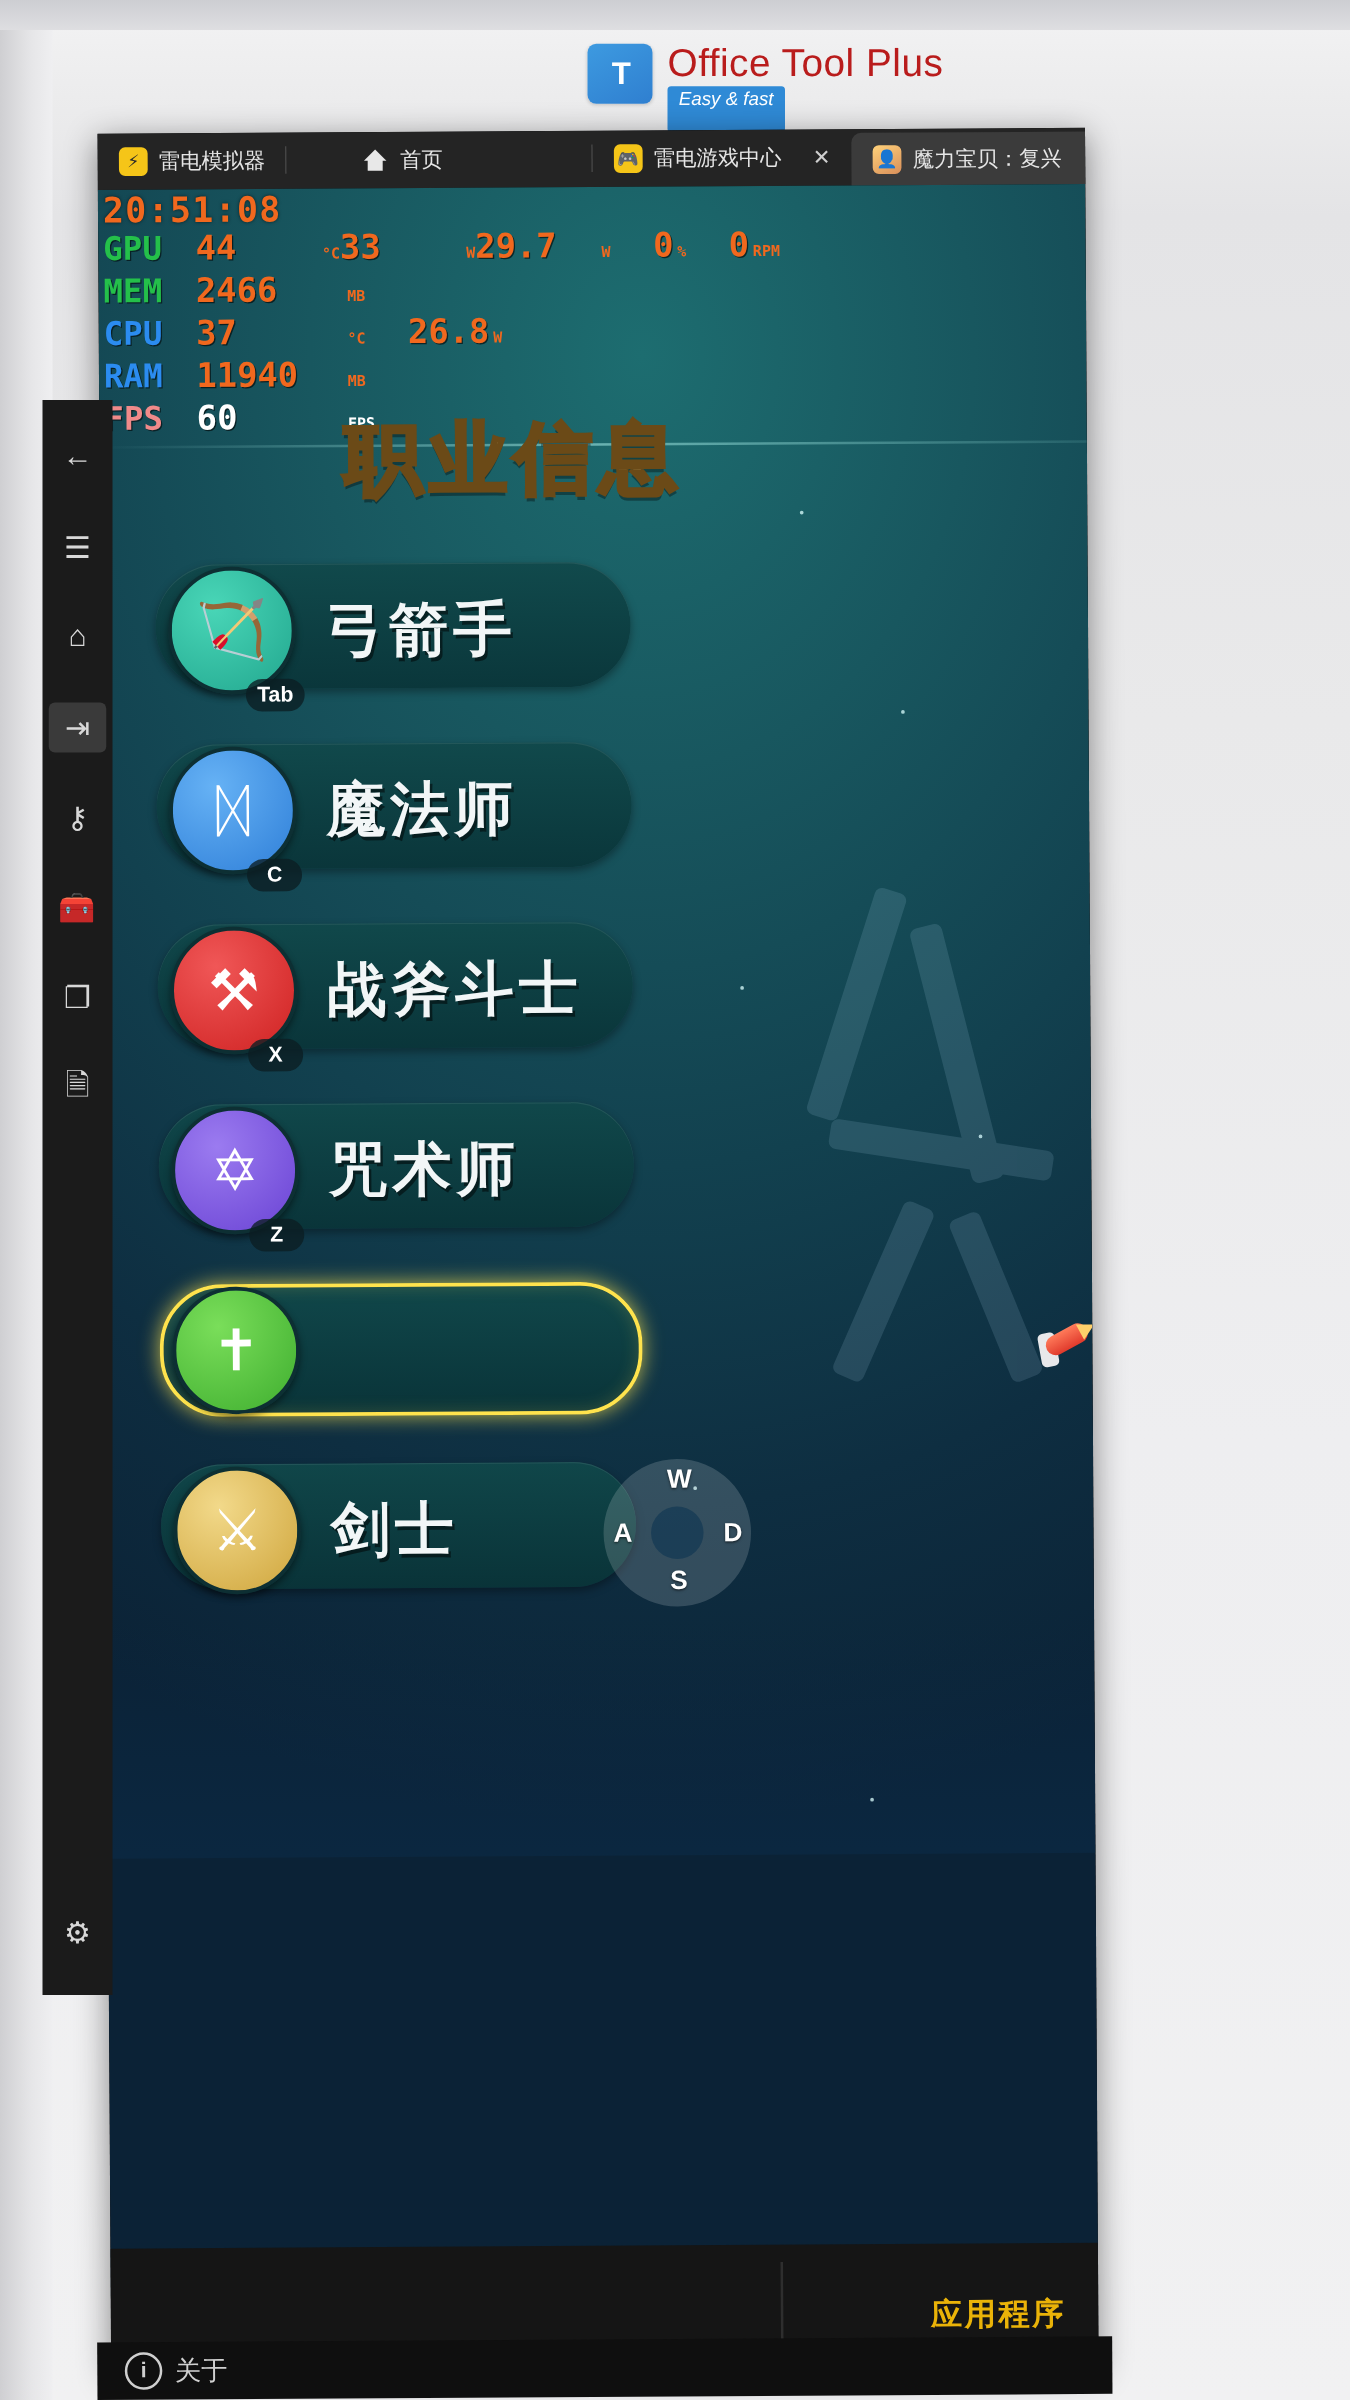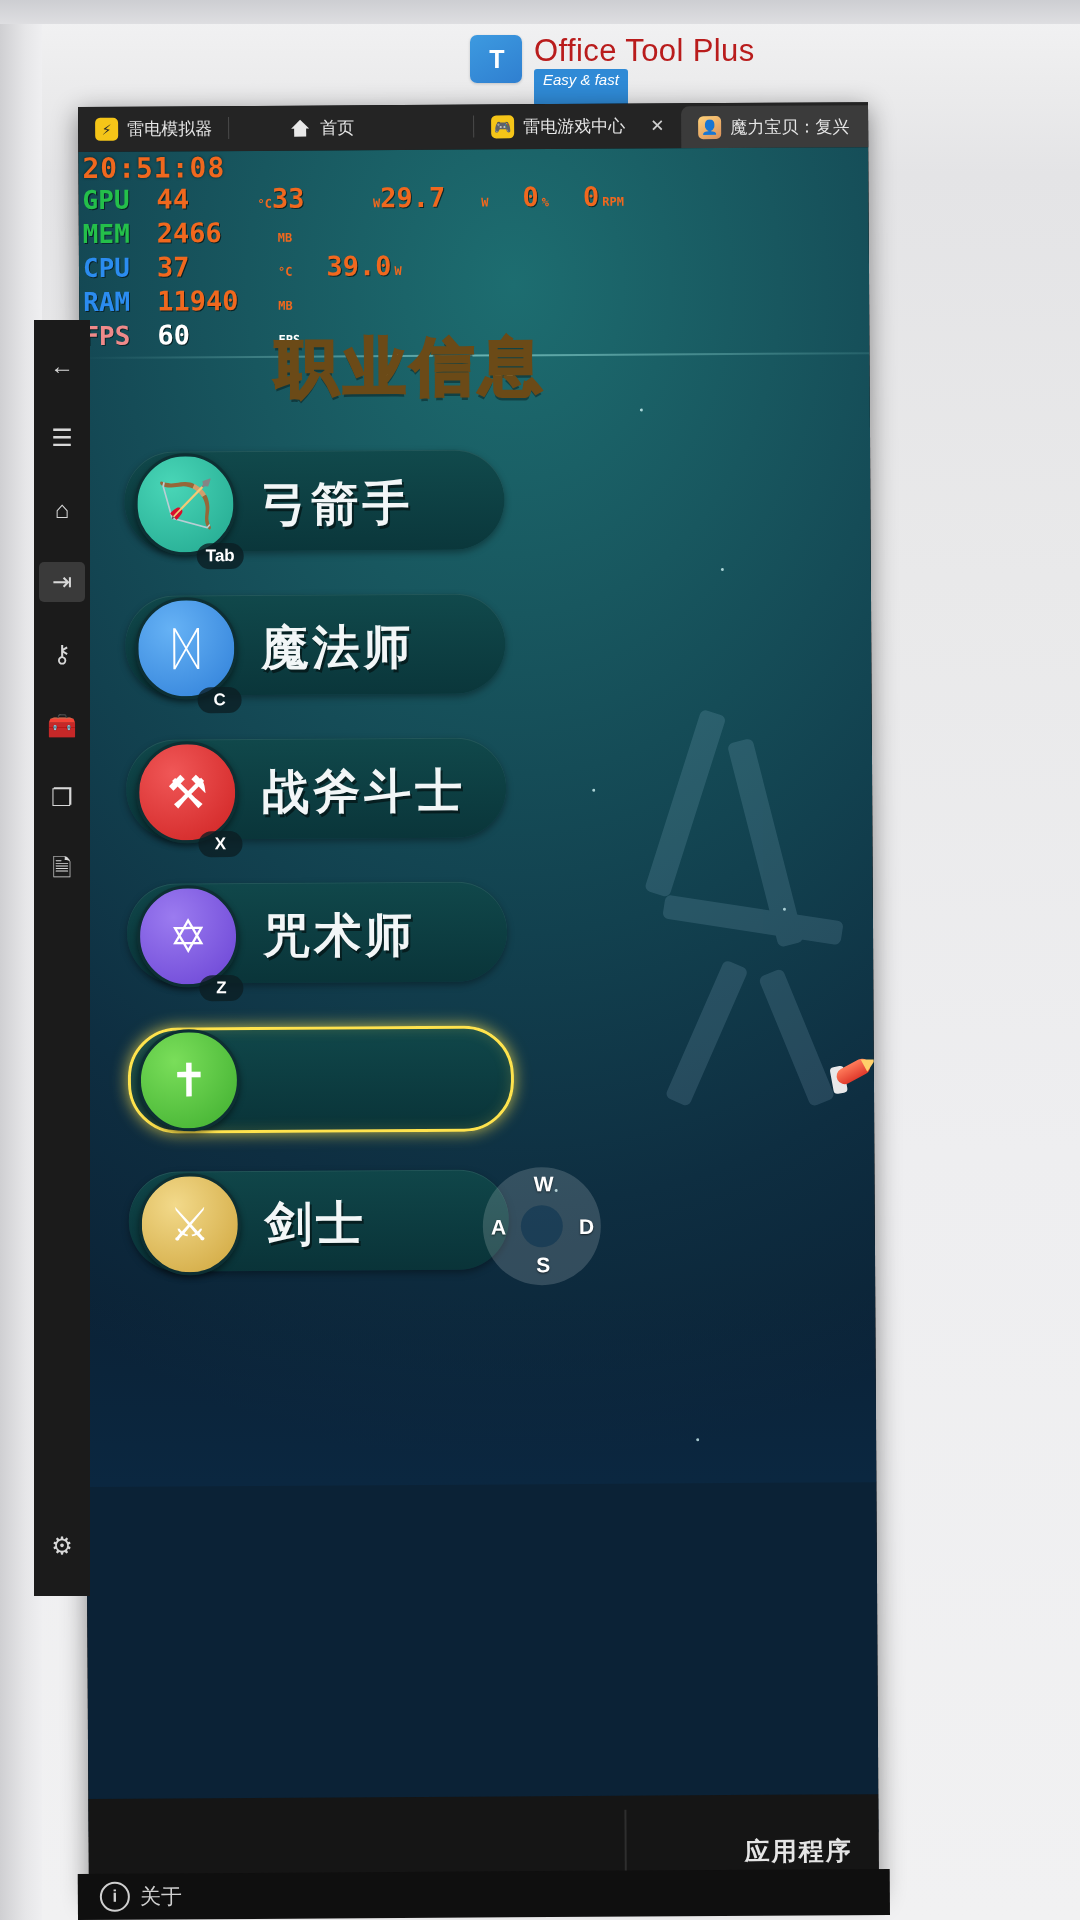--- a/index.html
+++ b/index.html
@@ -135,21 +135,21 @@
   
   #sidebar{position:absolute;left:34px;top:320px;width:56px;height:1250px;background:#1b1b1b;
     display:flex;flex-direction:column;align-items:center;padding-top:26px;gap:32px;}
   #sidebar .si{width:46px;height:40px;display:flex;align-items:center;justify-content:center;
     color:#d8d8d8;font-size:24px;border-radius:5px;}
   #sidebar .si.active{background:#3a3a3a;}
   #sidebar .bottom{position:absolute;bottom:30px;left:0;width:100%;display:flex;justify-content:center;}
 
   
   #botbar{position:absolute;left:0;bottom:0;width:100%;height:98px;background:#151515;}
-  #botbar .lab{position:absolute;right:26px;top:40px;color:#e5e5e5;font-size:25px;font-weight:bold;
+  #botbar .lab{position:absolute;right:26px;top:40px;color:#eab308;font-size:25px;font-weight:bold;
     font-family:"DejaVu Sans","Liberation Sans",sans-serif;letter-spacing:2px;}
   #botbar .sep{position:absolute;left:536px;top:14px;width:2px;height:72px;background:#2e2e2e;}
   #winfoot{position:absolute;left:78px;bottom:0;width:790px;height:46px;background:#0f0f0f;
     display:flex;align-items:center;gap:10px;padding-left:22px;color:#d0d0d0;font-size:21px;
     transform:rotate(-0.35deg);transform-origin:left bottom;}
   #winfoot .ic{width:26px;height:26px;border-radius:50%;border:2px solid #cfcfcf;
     display:flex;align-items:center;justify-content:center;font-size:17px;font-weight:bold;color:#cfcfcf;}
 </style>
 </head>
 <body>
@@ -233,21 +233,21 @@
         <span class="lbl g">MEM</span>
         <span class="val w2">2466</span>
         <span class="u">MB</span>
       </div>
 
       <div class="row">
         <span class="lbl b">CPU</span>
         <span class="val w2">37</span>
         <span class="u">°C</span>
         <span class="gap"></span>
-        <span class="val">39.0</span>
+        <span class="val">26.8</span>
         <span class="u">W</span>
       </div>
 
       <div class="row">
         <span class="lbl b">RAM</span>
         <span class="val w2">11940</span>
         <span class="u">MB</span>
       </div>
 
       <div class="row">

